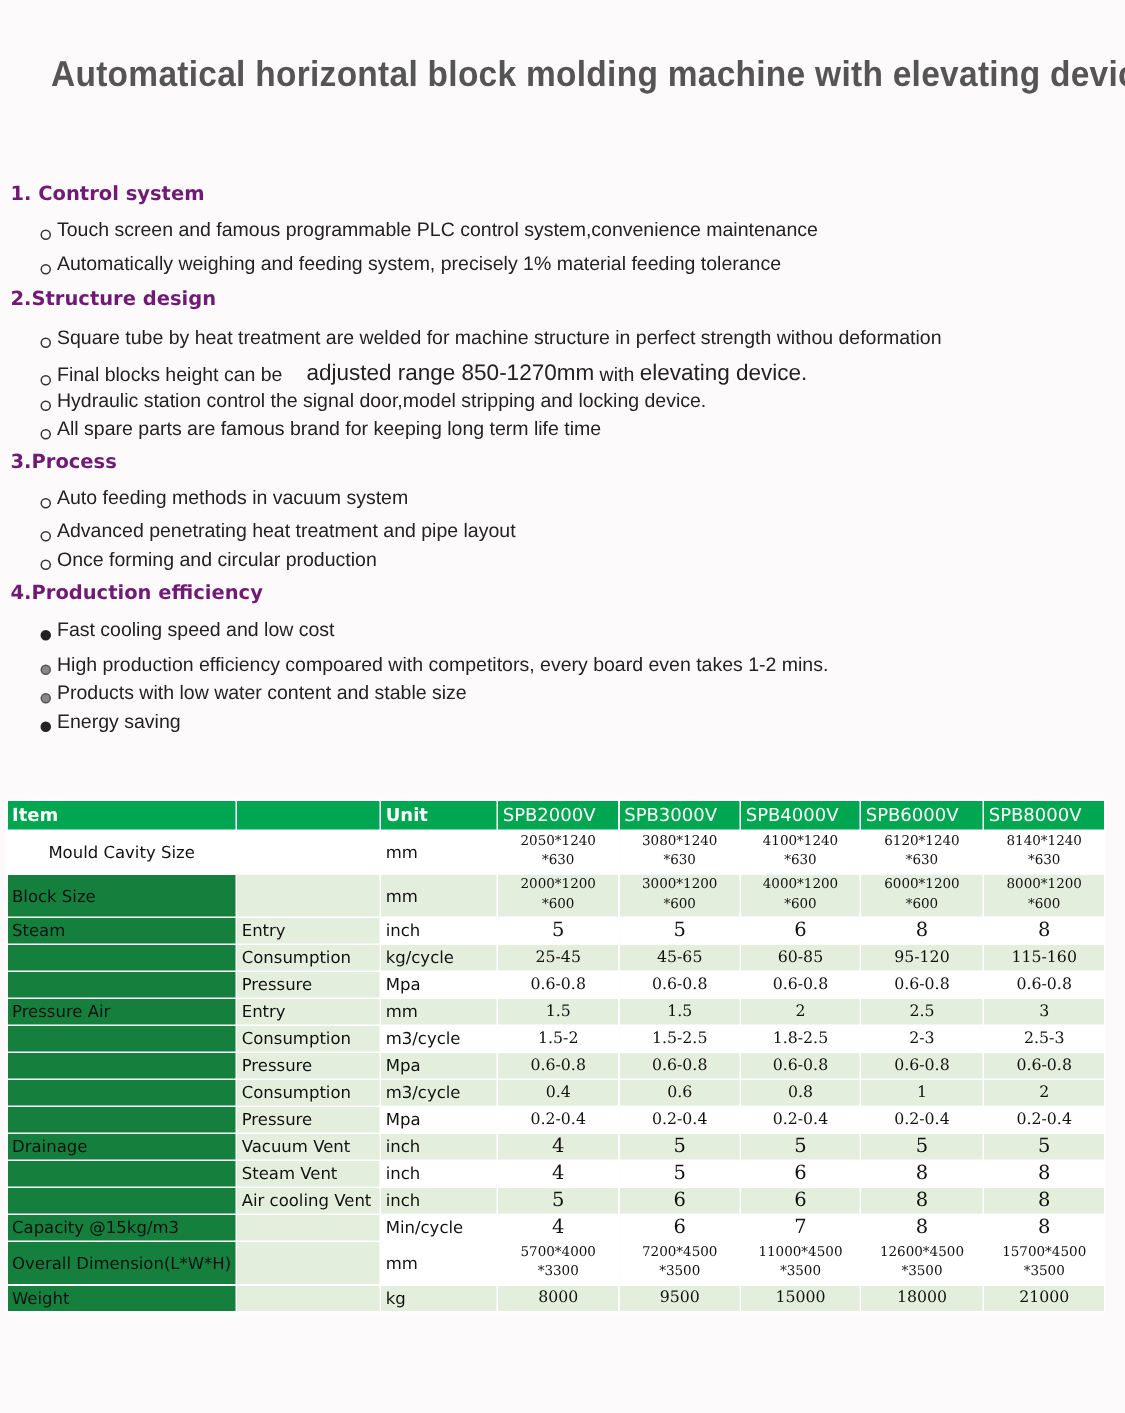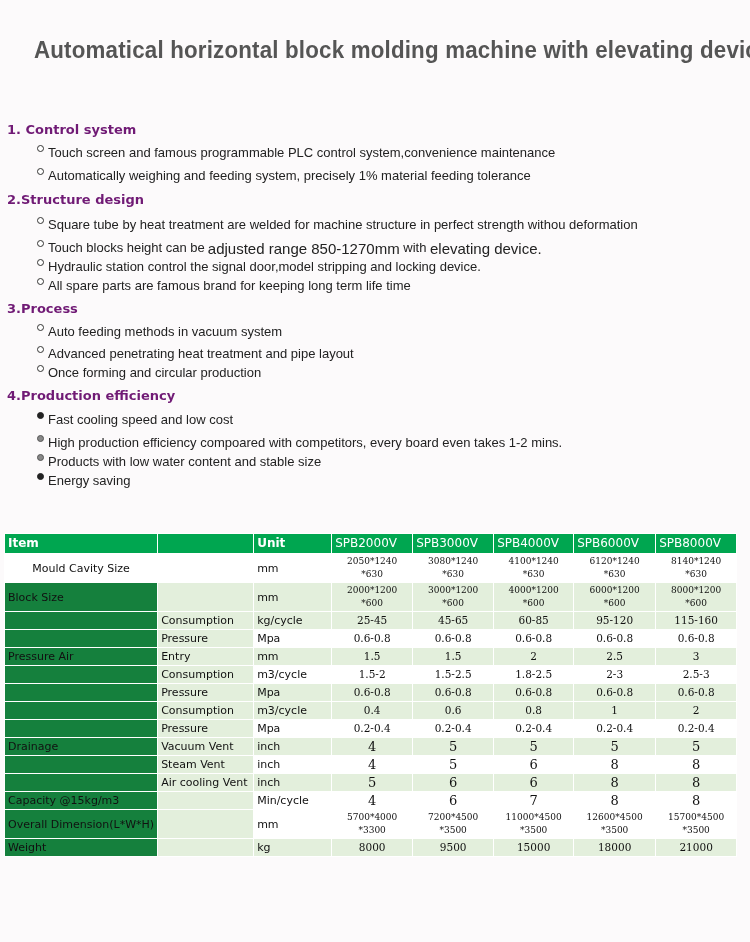--- a/index.html
+++ b/index.html
@@ -19,24 +19,24 @@
     white-space: nowrap;
   }
   .features { position: absolute; left: 0; top: 0; width: 750px; }
   .sec-head {
     position: absolute; left: 7px;
     font-family: "DejaVu Sans", sans-serif; font-weight: bold;
     font-size: 13px; color: #701a75;
     white-space: nowrap;
   }
   .bullet {
-    position: absolute; left: 37px;
+    position: absolute; left: 27px;
     font-family: "Liberation Sans", sans-serif;
     font-size: 13px; color: #222; white-space: nowrap;
-    display: flex; align-items: flex-start;
+    display: flex; align-items: flex-end;
   }
   .bullet .dot {
     display: inline-block; width: 5px; height: 5px; border-radius: 50%;
     border: 1.5px solid #333; margin-right: 4px; box-sizing: content-box;
     background: #fff; flex: none;
   }
   .bullet .dot.filled { background: #222; border-color: #222; }
   .bullet .dot.grey { background: #888; border-color: #555; }
   .big { font-size: 15px; }
 
@@ -87,22 +87,22 @@
       <span>Automatically weighing and feeding system, precisely 1% material feeding tolerance</span>
     </div>
 
   <div class="sec-head" style="top:192px">2.Structure design</div>
   <div class="bullet" style="top:217px">
       <span class="dot"></span>
       <span>Square tube by heat treatment are welded for machine structure in perfect strength withou deformation</span>
     </div>
   <div class="bullet" style="top:240px">
       <span class="dot"></span>
-      <span>Touch blocks height can be </span>
-      <span class="big" style="margin-left:3px">adjusted range 850-1270mm</span>
+      <span>Final blocks height can be </span>
+      <span class="big" style="margin-left:16px">adjusted range 850-1270mm</span>
       <span style="white-space:pre"> with </span>
       <span class="big">elevating device.</span>
     </div>
   <div class="bullet" style="top:259px">
       <span class="dot"></span>
       <span>Hydraulic station control the signal door,model stripping and locking device.</span>
     </div>
   <div class="bullet" style="top:278px">
       <span class="dot"></span>
       <span>All spare parts are famous brand for keeping long term life time</span>
@@ -178,20 +178,30 @@
       <tr class="g tall">
         <td class="item wbg">Block Size</td>
         <td class="sub wbg"></td>
         <td class="unit">mm</td>
         <td class="val small">2000*1200<br>*600</td>
         <td class="val small">3000*1200<br>*600</td>
         <td class="val small">4000*1200<br>*600</td>
         <td class="val small">6000*1200<br>*600</td>
         <td class="val small">8000*1200<br>*600</td>
       </tr>
+      <tr class="w">
+        <td class="item">Steam</td>
+        <td class="sub">Entry</td>
+        <td class="unit">inch</td>
+        <td class="val big">5</td>
+        <td class="val big">5</td>
+        <td class="val big">6</td>
+        <td class="val big">8</td>
+        <td class="val big">8</td>
+      </tr>
       <tr class="g">
         <td class="item"></td>
         <td class="sub">Consumption</td>
         <td class="unit">kg/cycle</td>
         <td class="val">25-45</td>
         <td class="val">45-65</td>
         <td class="val">60-85</td>
         <td class="val">95-120</td>
         <td class="val">115-160</td>
       </tr>

